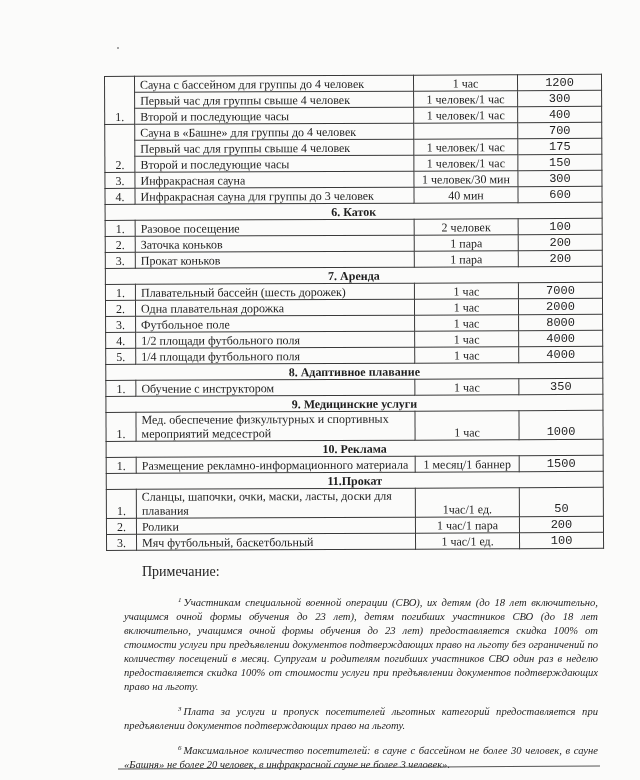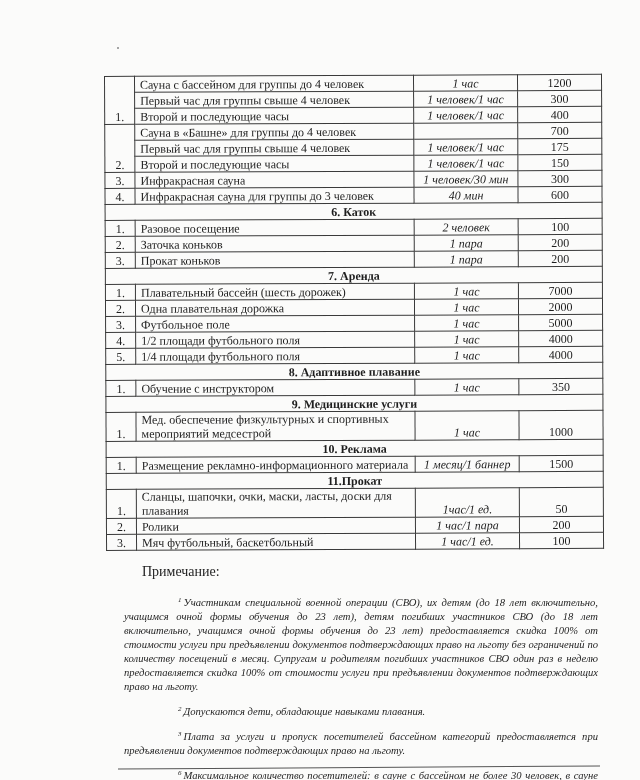--- a/index.html
+++ b/index.html
@@ -14,22 +14,22 @@
   table.price {
     position:absolute; left:104px; top:76px; width:498px;
     border-collapse:collapse; font-size:12px; line-height:14px;
     transform:rotate(-0.25deg); transform-origin:left top;
   }
   table.price td {
     border:1px solid #3a3a3a; padding:0 5px; height:15px; vertical-align:bottom;
   }
   td.num { width:19px; text-align:center; }
   td.name { width:268px; text-align:left; }
-  td.unit { width:93px; text-align:center;font-style:italic; }
-  td.price-val { width:73px; text-align:center; }
+  td.unit { width:93px; text-align:center; }
+  td.price-val { width:73px; text-align:center;font-family:Liberation Mono, monospace; }
   td.section { text-align:center; font-weight:bold; height:17px; }
   td.tall { height:30px; }
   td.top { vertical-align:top; }
   .notes { position:absolute; left:116px; top:565px; width:490px; font-size:10.6px; line-height:14px; }
   .notes-title { font-size:14px; margin-left:26px; margin-bottom:14px; }
   .note { text-align:justify; text-indent:54px; margin:8px;font-style:italic; }
   .note sup { font-size:7px; vertical-align:4px; margin-right:2px; }
   .footer-line { position:absolute; left:118px; top:767px; width:482px; height:1px; background:#555; transform:rotate(-0.35deg); }
 </style>
 </head>
@@ -119,21 +119,21 @@
     <tr>
       <td class="num">2.</td>
       <td class="name">Одна плавательная дорожка</td>
       <td class="unit">1 час</td>
       <td class="price-val">2000</td>
     </tr>
     <tr>
       <td class="num">3.</td>
       <td class="name">Футбольное поле</td>
       <td class="unit">1 час</td>
-      <td class="price-val">5000</td>
+      <td class="price-val">8000</td>
     </tr>
     <tr>
       <td class="num">4.</td>
       <td class="name">1/2 площади футбольного поля</td>
       <td class="unit">1 час</td>
       <td class="price-val">4000</td>
     </tr>
     <tr>
       <td class="num">5.</td>
       <td class="name">1/4 площади футбольного поля</td>
@@ -191,18 +191,17 @@
       <td class="name">Мяч футбольный, баскетбольный</td>
       <td class="unit">1 час/1 ед.</td>
       <td class="price-val">100</td>
     </tr>
   </tbody>
 </table>
 
 <div class="notes">
   <div class="notes-title">Примечание:</div>
   <p class="note"><sup>1</sup><span>Участникам специальной военной операции (СВО), их детям (до 18 лет включительно, учащимся очной формы обучения до 23 лет), детям погибших участников СВО (до 18 лет включительно, учащимся очной формы обучения до 23 лет) предоставляется скидка 100% от стоимости услуги при предъявлении документов подтверждающих право на льготу без ограничений по количеству посещений в месяц. Супругам и родителям погибших участников СВО один раз в неделю предоставляется скидка 100% от стоимости услуги при предъявлении документов подтверждающих право на льготу.</span></p>
-  <p class="note"><sup>2</sup><span>Допускаются дети, обладающие навыками плавания.</span></p>
-  <p class="note"><sup>3</sup><span>Плата за услуги и пропуск посетителей бассейном категорий предоставляется при предъявлении документов подтверждающих право на льготу.</span></p>
+  <p class="note"><sup>3</sup><span>Плата за услуги и пропуск посетителей льготных категорий предоставляется при предъявлении документов подтверждающих право на льготу.</span></p>
   <p class="note"><sup>6</sup><span>Максимальное количество посетителей: в сауне с бассейном не более 30 человек, в сауне «Башня» не более 20 человек, в инфракрасной сауне не более 3 человек».</span></p>
 </div>
 
 <div class="footer-line"></div>
 
 </body></html>

